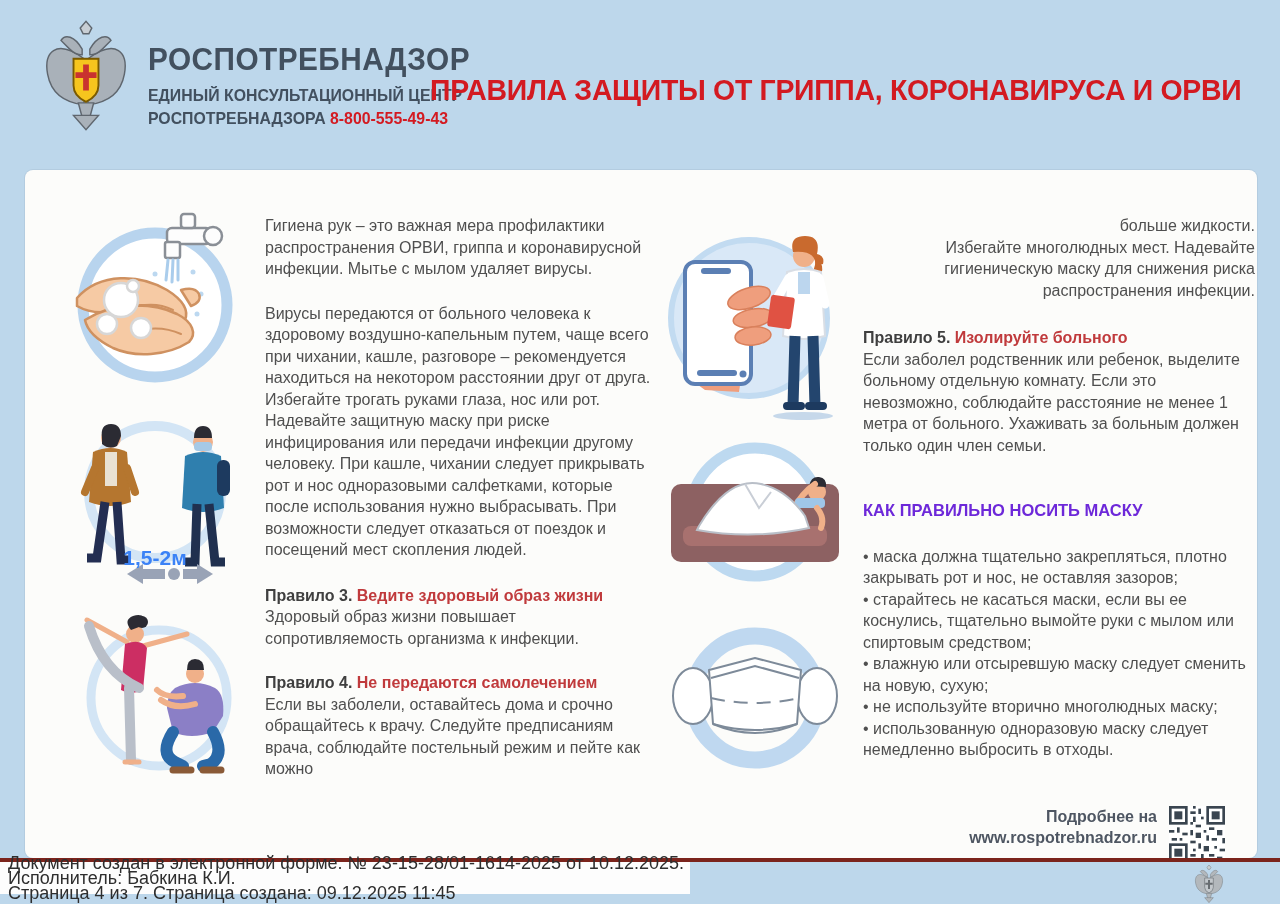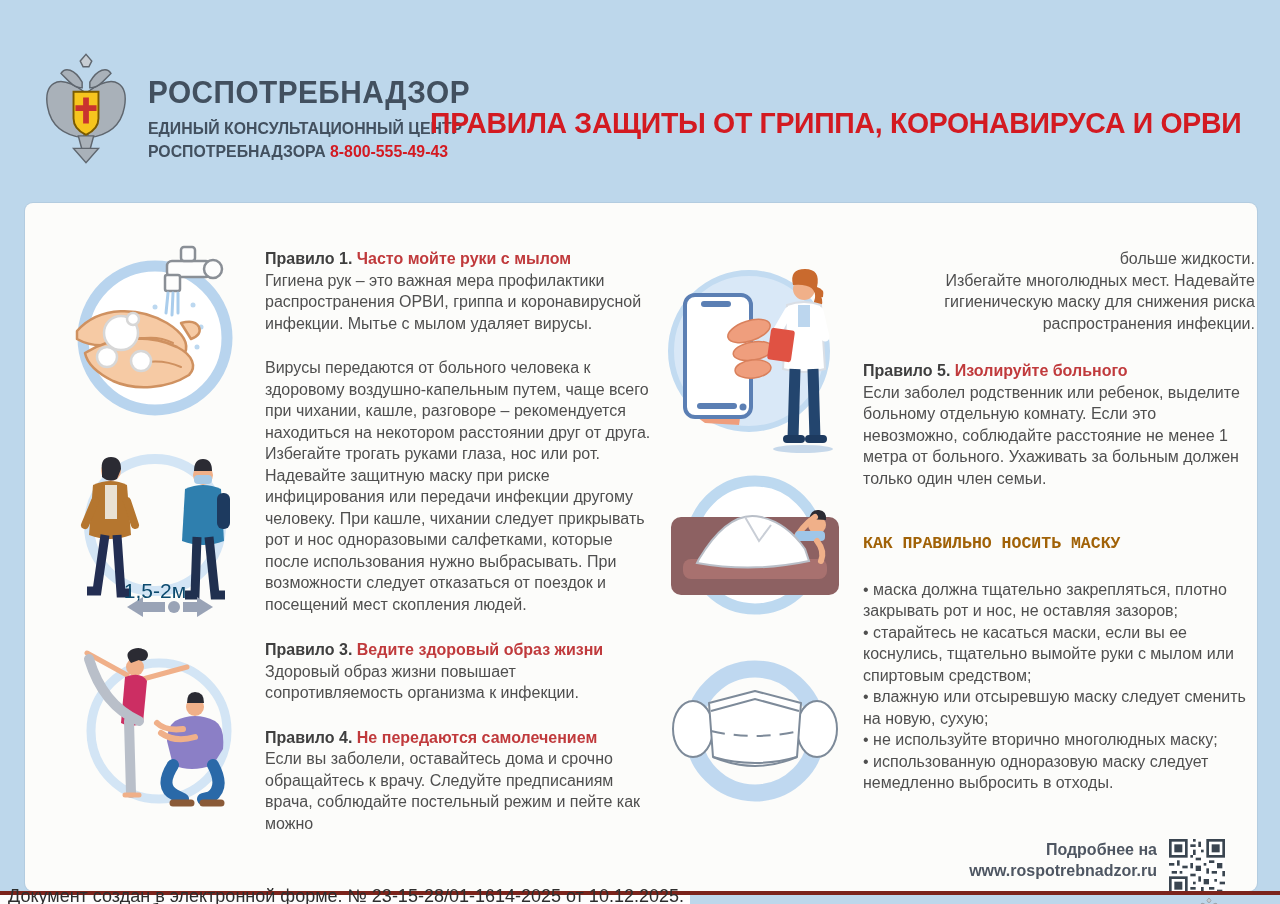--- a/index.html
+++ b/index.html
@@ -3,21 +3,21 @@
 <meta charset="utf-8">
 <style>
   * { margin:0; padding:0; box-sizing:border-box; }
   html,body { width:1280px; height:904px; }
   body {
     font-family: "Liberation Sans", sans-serif;
     background:#bdd7eb;
     position:relative;
     overflow:hidden;
   }
-  .page { position:absolute; inset:0;margin-top:33px; }
+  .page { position:absolute; inset:0; }
 
   
   .logo-main { position:absolute; left:38px; top:8px; width:96px; height:136px; }
   .org-name {
     position:absolute; left:148px; top:42px;
     font-size:31px; font-weight:bold; color:#42505f;
     letter-spacing:0.5px; transform:scaleX(0.96); transform-origin:left;
     white-space:nowrap;
   }
   .org-sub {
@@ -46,31 +46,31 @@
   .illu svg { display:block; width:100%; height:100%; }
   #illu-handwash { left:30px;  top:32px;  width:200px; height:190px; }
   #illu-distance { left:30px;  top:218px; width:200px; height:212px; }
   #illu-exercise { left:30px;  top:422px; width:200px; height:212px; }
   #illu-doctor   { left:632px; top:36px;  width:196px; height:230px; }
   #illu-sick     { left:624px; top:252px; width:212px; height:182px; }
   #illu-mask     { left:624px; top:438px; width:212px; height:182px; }
 
   .distance-label {
     position:absolute; left:38px; top:158px; width:124px;
-    text-align:center; font-size:21px; font-weight:normal; color:#0c4a6e;
+    text-align:center; font-size:21px; font-weight:bold; color:#3b82f6;
   }
 
   
   .text-col { position:absolute; font-size:16px; line-height:21.5px; color:#4f4f4f; }
   .col-left  { left:240px; top:45px; width:388px; }
   .col-right { left:838px; top:45px; width:392px; }
   .rule { margin-bottom:23px; }
   .rule-head { font-weight:bold; color:#3f3f3f; }
   .rule-head .red { color:#c03a3c; }
-  .section-head { font-weight:bold; color:#a16207; font-size:16.5px;font-family:Liberation Mono, monospace; }
+  .section-head { font-weight:bold; color:#6d28d9; font-size:16.5px; }
   .gap-lg { margin-bottom:26px;text-align:right; }
   .gap-xl { margin-bottom:44px; }
   .gap-md { margin-bottom:24px; }
   .bullets p { margin:0; }
 
   
   .more-info {
     position:absolute; right:32px; top:636px;
     display:flex; align-items:flex-start; gap:12px;
   }
@@ -275,24 +275,20 @@
         <g stroke="#7d8a99" stroke-width="2" fill="none">
           <path d="M62 70 L106 58 L150 70"></path>
           <path d="M64 116 Q106 128 148 116"></path>
           <path d="M62 90 Q106 100 150 90" stroke-dasharray="14 9"></path>
         </g>
       </svg>
     </div>
 
     <div class="text-col col-left">
       <div class="rule">
-        <div class="rule-head">
-          <span>Правило 1.</span>
-          <span class="red">Часто мойте руки с мылом</span>
-        </div>
         <p>Гигиена рук – это важная мера профилактики распространения ОРВИ, гриппа и коронавирусной инфекции. Мытье с мылом удаляет вирусы.</p>
       </div>
       <div class="rule" style="margin-bottom:24px">
         <p>Вирусы передаются от больного человека к здоровому воздушно-капельным путем, чаще всего при чихании, кашле, разговоре – рекомендуется находиться на некотором расстоянии друг от друга. Избегайте трогать руками глаза, нос или рот. Надевайте защитную маску при риске инфицирования или передачи инфекции другому человеку. При кашле, чихании следует прикрывать рот и нос одноразовыми салфетками, которые после использования нужно выбрасывать. При возможности следует отказаться от поездок и посещений мест скопления людей.</p>
       </div>
       <div class="rule">
         <div class="rule-head">
           <span>Правило 3.</span>
           <span class="red">Ведите здоровый образ жизни</span>
         </div>

